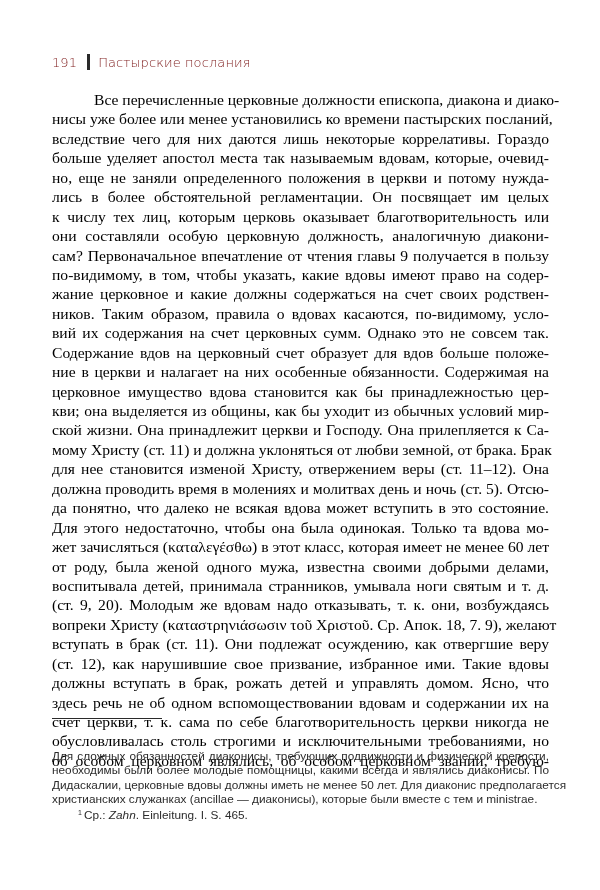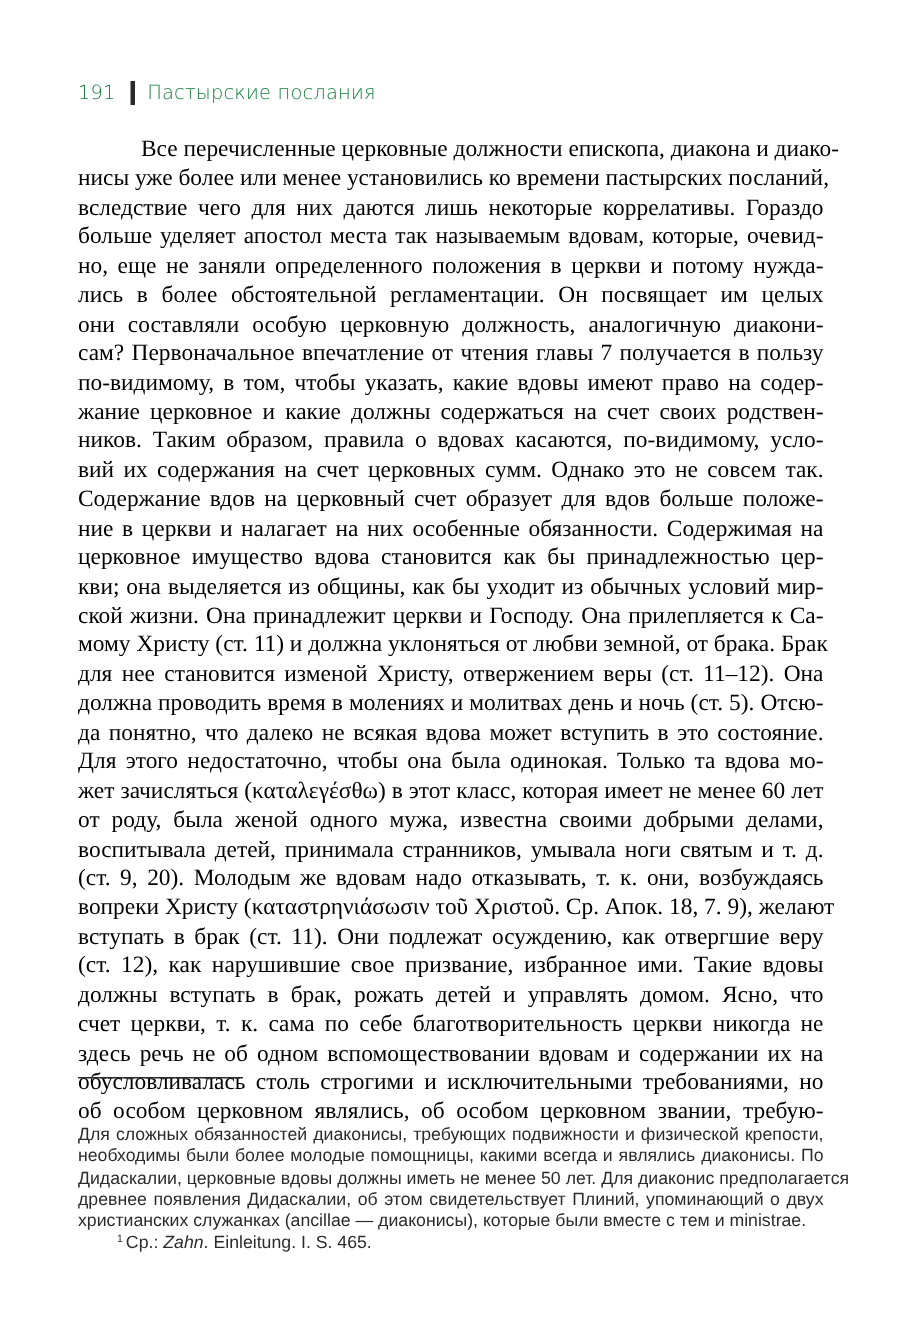--- a/index.html
+++ b/index.html
@@ -22,21 +22,21 @@
   }
   .running-header {
     position: absolute;
     left: 52px;
     top: 52px;
     height: 20px;
     display: flex;
     align-items: center;
     font-family: "DejaVu Sans", sans-serif;
     font-size: 13px;
-    color: #15803d;
+    color: #7f1d1d;
     font-weight: 300;
     letter-spacing: 0.1px;
   }
   .running-header .page-number {
     margin-right: 10px;
   }
   .running-header .header-bar {
     display: inline-block;
     width: 3px;
     height: 16px;
@@ -122,22 +122,23 @@
     <span>Пастырские послания</span>
   </div>
 
   <div class="body-text">
     <span class="line indent">Все перечисленные церковные должности епископа, диакона и диако-</span>
     <span class="line">нисы уже более или менее установились ко времени пастырских посланий,</span>
     <span class="line">вследствие чего для них даются лишь некоторые коррелативы. Гораздо</span>
     <span class="line">больше уделяет апостол места так называемым вдовам, которые, очевид-</span>
     <span class="line">но, еще не заняли определенного положения в церкви и потому нужда-</span>
     <span class="line">лись в более обстоятельной регламентации. Он посвящает им целых</span>
+    <span class="line">к числу тех лиц, которым церковь оказывает благотворительность или</span>
     <span class="line">они составляли особую церковную должность, аналогичную диакони-</span>
-    <span class="line">сам? Первоначальное впечатление от чтения главы 7 получается в пользу</span>
+    <span class="line">сам? Первоначальное впечатление от чтения главы 9 получается в пользу</span>
     <span class="line">по-видимому, в том, чтобы указать, какие вдовы имеют право на содер-</span>
     <span class="line">жание церковное и какие должны содержаться на счет своих родствен-</span>
     <span class="line">ников. Таким образом, правила о вдовах касаются, по-видимому, усло-</span>
     <span class="line">вий их содержания на счет церковных сумм. Однако это не совсем так.</span>
     <span class="line">Содержание вдов на церковный счет образует для вдов больше положе-</span>
     <span class="line">ние в церкви и налагает на них особенные обязанности. Содержимая на</span>
     <span class="line">церковное имущество вдова становится как бы принадлежностью цер-</span>
     <span class="line">кви; она выделяется из общины, как бы уходит из обычных условий мир-</span>
     <span class="line">ской жизни. Она принадлежит церкви и Господу. Она прилепляется к Са-</span>
     <span class="line">мому Христу (ст. 11) и должна уклоняться от любви земной, от брака. Брак</span>
@@ -146,30 +147,29 @@
     <span class="line">да понятно, что далеко не всякая вдова может вступить в это состояние.</span>
     <span class="line">Для этого недостаточно, чтобы она была одинокая. Только та вдова мо-</span>
     <span class="line">жет зачисляться (καταλεγέσθω) в этот класс, которая имеет не менее 60 лет</span>
     <span class="line">от роду, была женой одного мужа, известна своими добрыми делами,</span>
     <span class="line">воспитывала детей, принимала странников, умывала ноги святым и т. д.</span>
     <span class="line">(ст. 9, 20). Молодым же вдовам надо отказывать, т. к. они, возбуждаясь</span>
     <span class="line">вопреки Христу (καταστρηνιάσωσιν τοῦ Χριστοῦ. Ср. Апок. 18, 7. 9), желают</span>
     <span class="line">вступать в брак (ст. 11). Они подлежат осуждению, как отвергшие веру</span>
     <span class="line">(ст. 12), как нарушившие свое призвание, избранное ими. Такие вдовы</span>
     <span class="line">должны вступать в брак, рожать детей и управлять домом. Ясно, что</span>
+    <span class="line">здесь речь не об одном вспомоществовании вдовам и содержании их на</span>
     <span class="line">счет церкви, т. к. сама по себе благотворительность церкви никогда не</span>
-    <span class="line">здесь речь не об одном вспомоществовании вдовам и содержании их на</span>
     <span class="line">обусловливалась столь строгими и исключительными требованиями, но</span>
     <span class="line">об особом церковном являлись, об особом церковном звании, требую-</span>
   </div>
 
   <div class="footnote-rule"></div>
 
   <div class="footnotes">
     <span class="fline">Для сложных обязанностей диаконисы, требующих подвижности и физической крепости,</span>
     <span class="fline">необходимы были более молодые помощницы, какими всегда и являлись диаконисы. По</span>
     <span class="fline">Дидаскалии, церковные вдовы должны иметь не менее 50 лет. Для диаконис предполагается</span>
-    <span class="fline">древнее появления Дидаскалии, об этом свидетельствует Плиний, упоминающий о двух</span>
     <span class="fline short">христианских служанках (ancillae — диаконисы), которые были вместе с тем и ministrae.</span>
     <span class="fnote-ref"><sup>1</sup><span>Ср.: </span><span class="author">Zahn</span><span>. Einleitung. I. S. 465.</span></span>
   </div>
 
 </div>
 
 </body></html>

